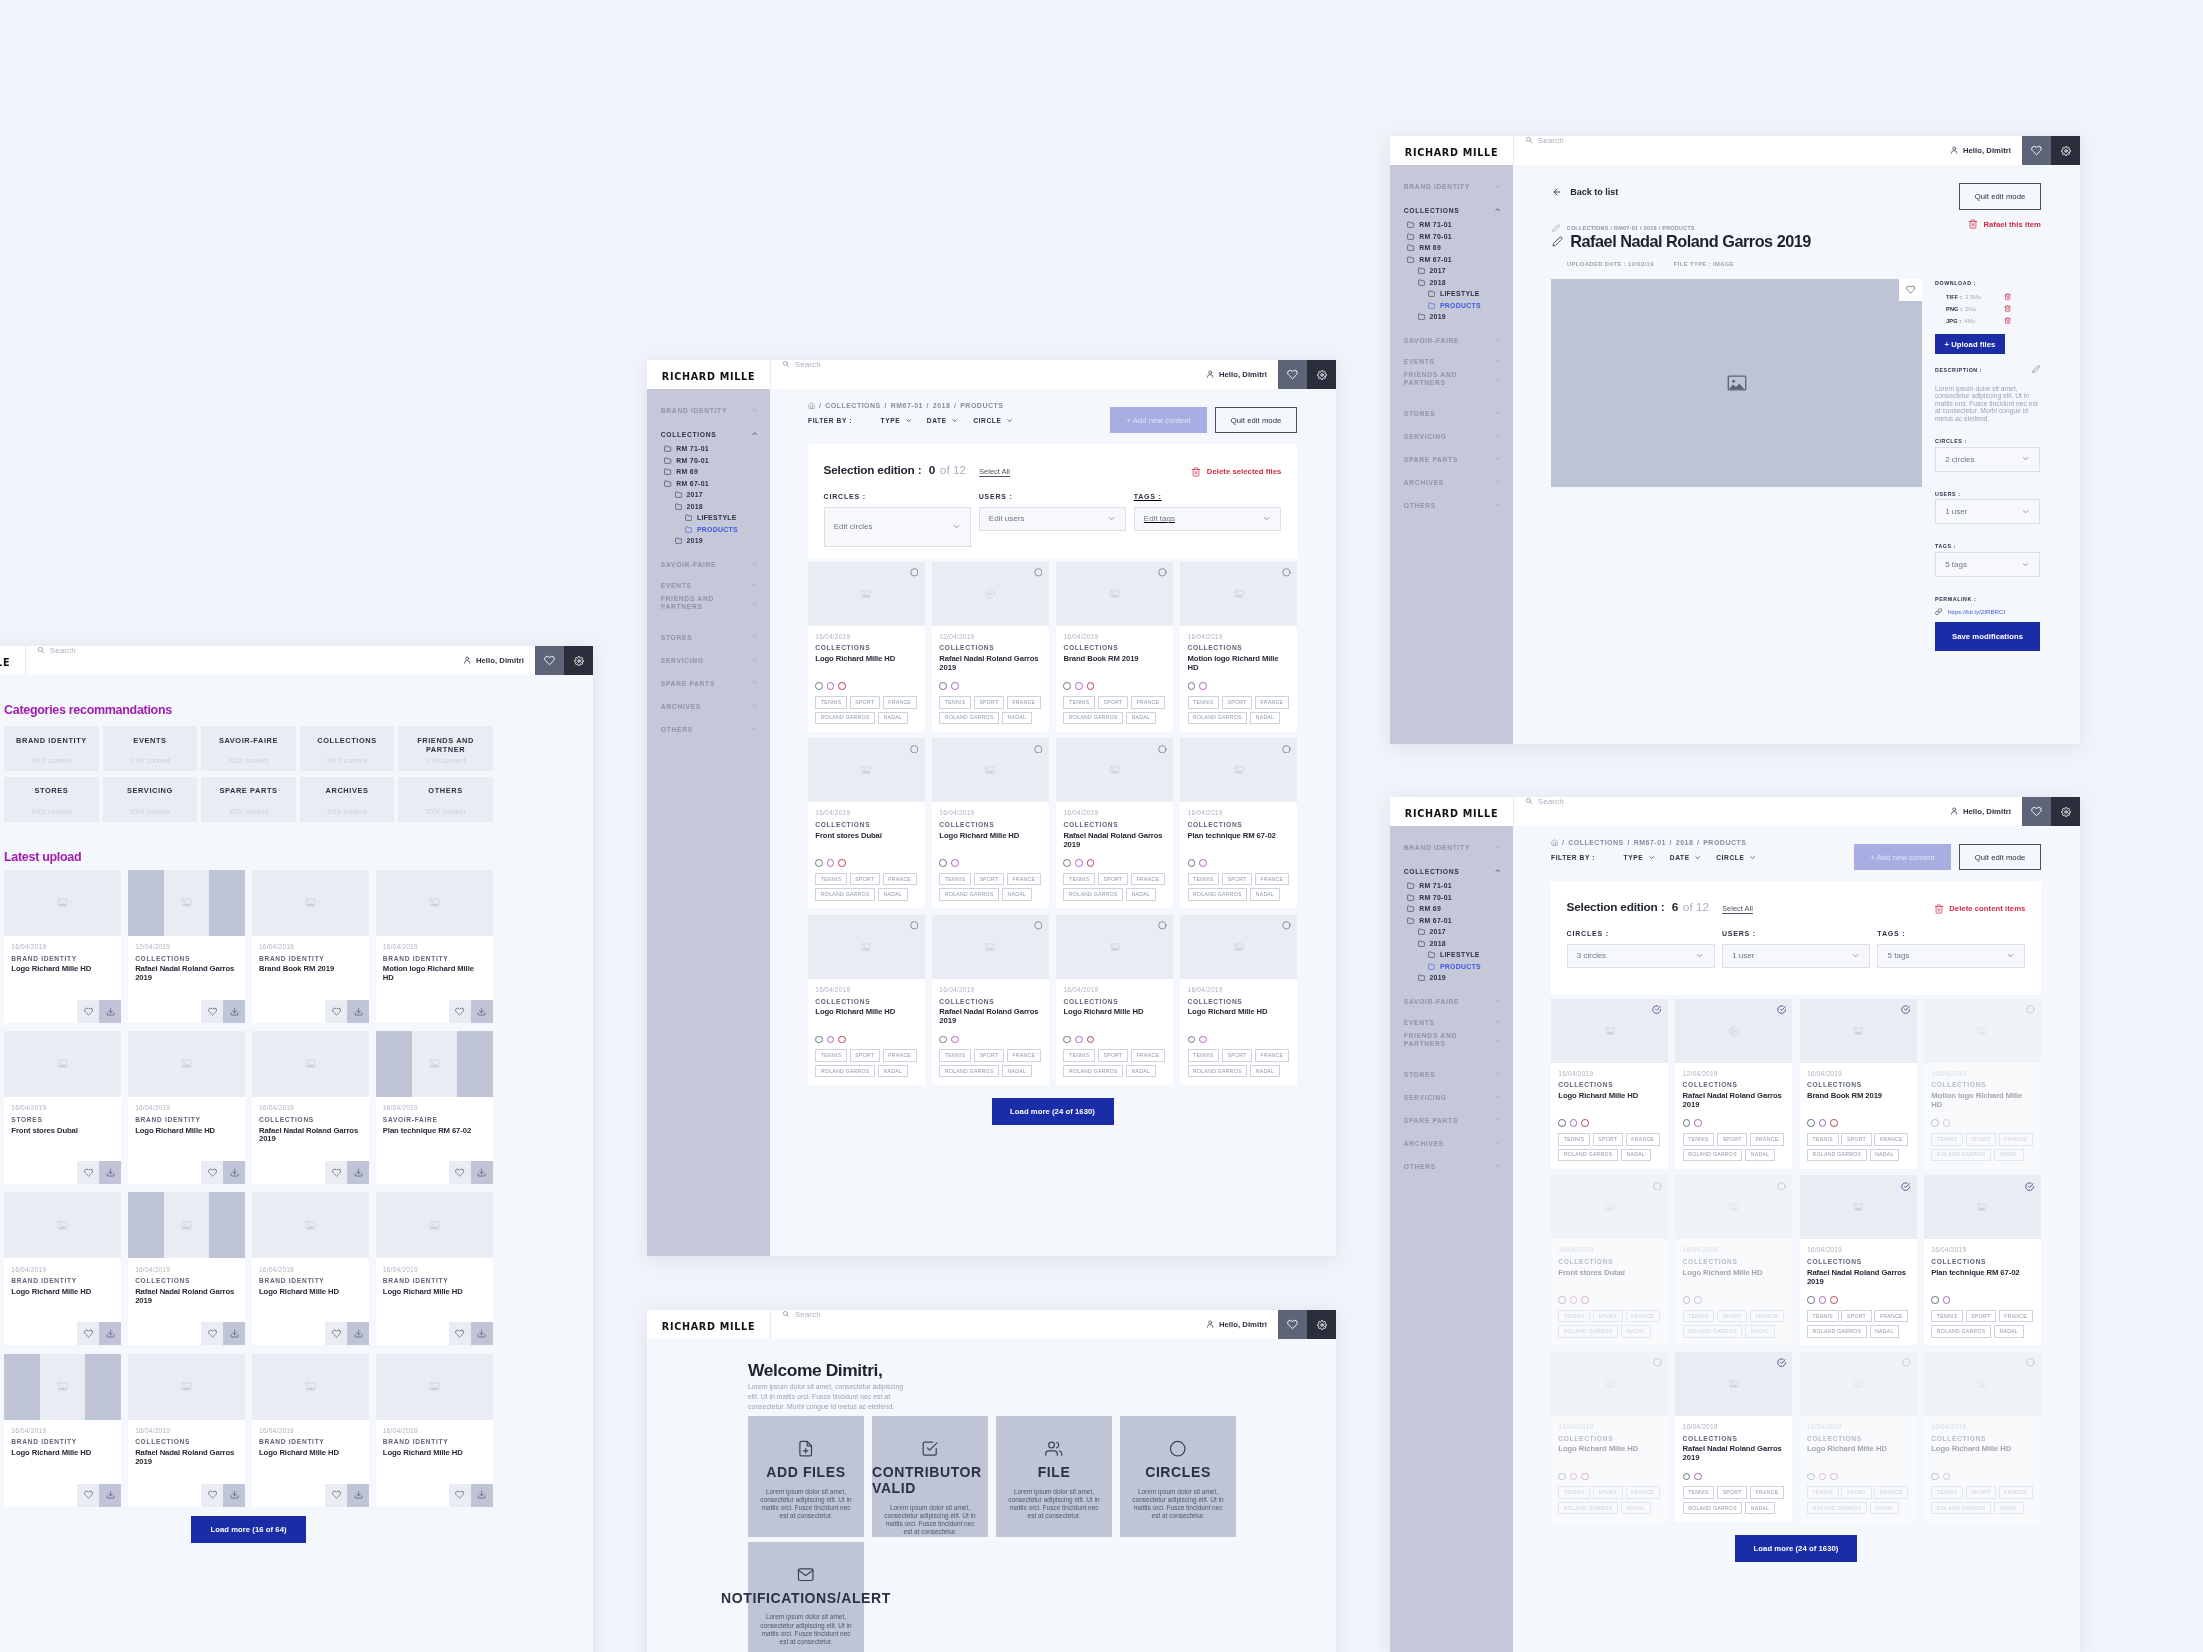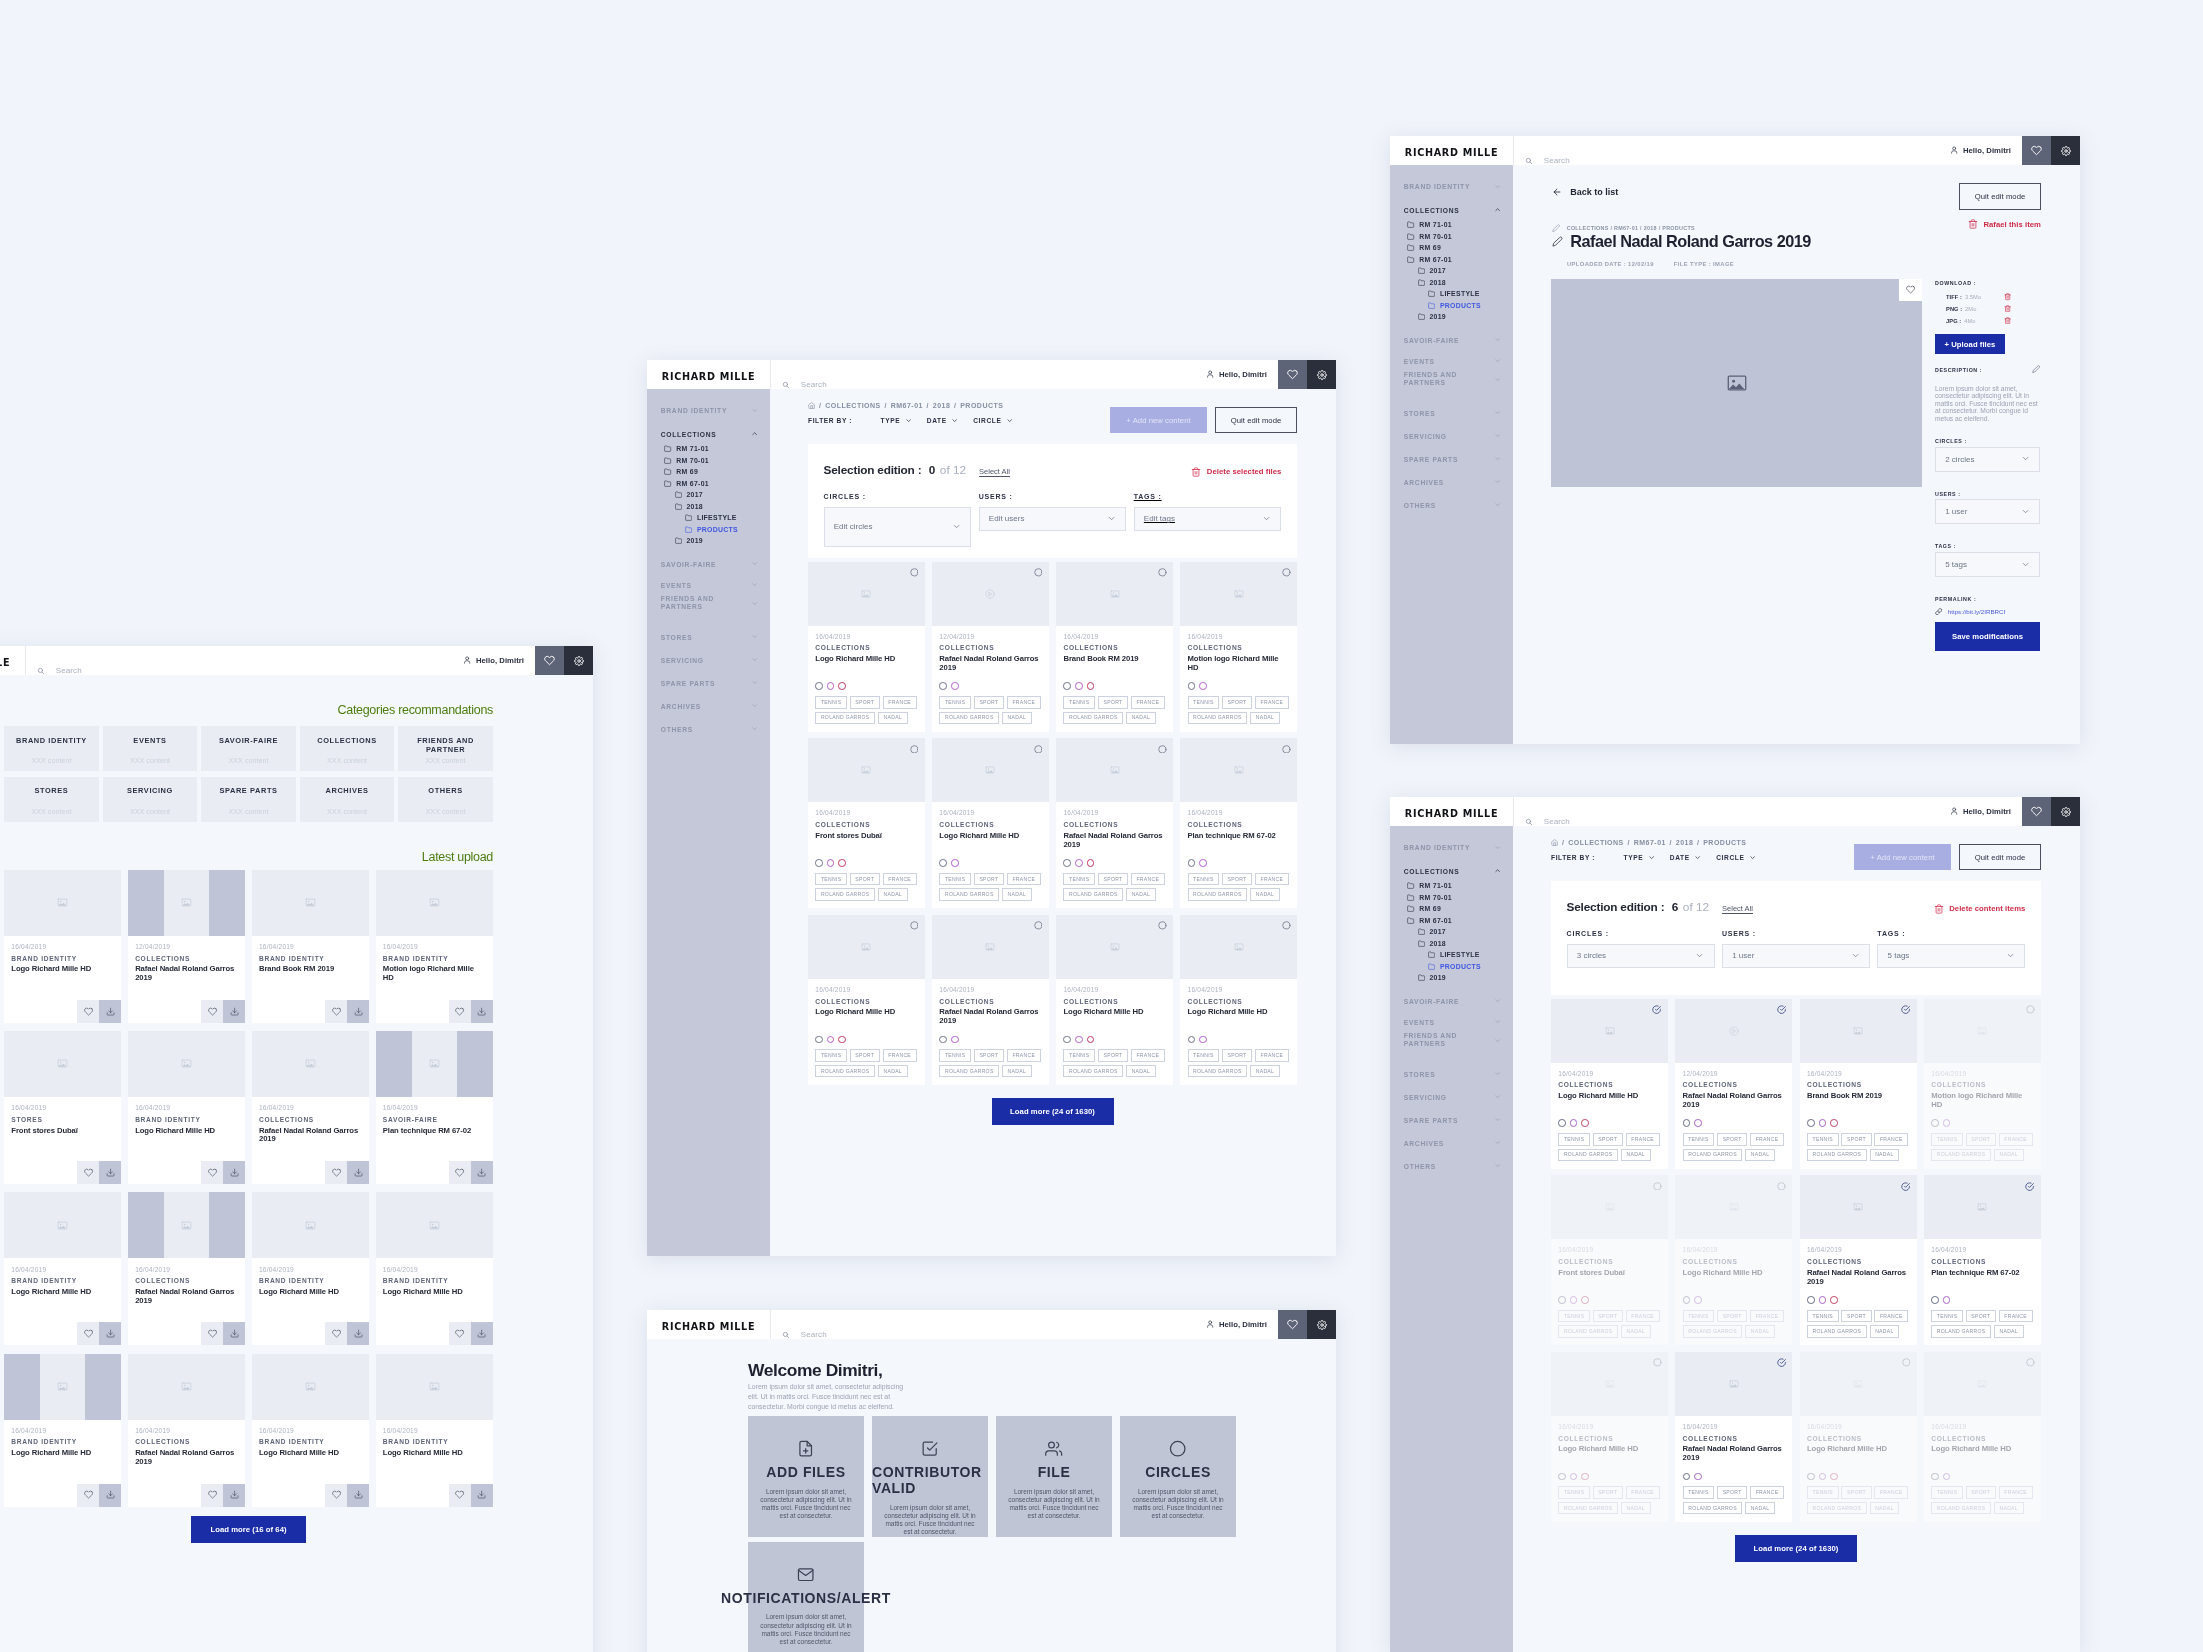--- a/index.html
+++ b/index.html
@@ -7,21 +7,21 @@
 body{background:#f1f4fa;font-family:"Liberation Sans",sans-serif;}
 .stage{position:relative;width:2204px;height:1653px;}
 .panel{position:absolute;background:#f4f7fb;box-shadow:0 2.8px 20px rgba(90,105,140,0.14);overflow:hidden;}
 svg{display:block;}
 
 
 .nav{display:flex;align-items:stretch;background:#fff;height:29px;position:relative;z-index:5;}
 .nav .logo{width:123px;display:flex;align-items:center;justify-content:center;padding-top:3.7px;}
 .logotext{font-family:"DejaVu Sans",sans-serif;font-stretch:condensed;font-weight:bold;
   font-size:10.7px;letter-spacing:0.7px;color:#101216;white-space:nowrap;}
-.nav .searchwrap{flex:1;display:flex;align-items:flex-end;border-left:0.9px solid #e6eaf0;padding-left:11px;gap:11px;}
+.nav .searchwrap{flex:1;display:flex;align-items:flex-start;border-left:0.9px solid #e6eaf0;padding-left:11px;gap:5px;}
 .nav .ph{font-size:8px;color:#a9b0bf;letter-spacing:0.1px;}
 .nav .user{display:flex;align-items:center;gap:4.6px;font-size:7.7px;color:#2b3040;padding-right:11px;font-weight:bold;letter-spacing:0.05px;}
 .nav .iconbtn{width:29px;display:flex;align-items:center;justify-content:center;}
 .nav .fav{background:#5e6478;}
 .nav .gear{background:#2b2f3b;}
 
 
 .side{position:absolute;left:0;top:29px;bottom:0;width:123px;background:#c4c8d8;padding-top:10px;}
 .srow{display:flex;align-items:center;justify-content:space-between;padding:0 12px 0 13.8px;height:10px;
   font-size:6.7px;font-weight:bold;letter-spacing:0.7px;color:#8e94a9;white-space:nowrap;}
@@ -29,21 +29,21 @@
 .srow.two{height:18.4px;}
 .srow.two .lbl{line-height:8.5px;white-space:normal;width:72px;}
 .node{display:flex;align-items:center;gap:4.6px;height:8.3px;font-size:6.9px;font-weight:bold;letter-spacing:0.3px;color:#2b3044;}
 .node.l1{padding-left:17.4px;}
 .node.l2{padding-left:27.5px;}
 .node.l3{padding-left:38px;}
 .node.nact{color:#3f56e3;}
 .main{position:absolute;left:123px;top:29px;right:0;bottom:0;}
 
 
-.h-title{text-align:right;font-weight:normal;color:#4d7c0f;letter-spacing:-0.3px;line-height:14.7px;}
+.h-title{text-align:left;font-weight:bold;color:#a21caf;letter-spacing:-0.3px;line-height:14.7px;}
 .catgrid{display:grid;grid-template-columns:repeat(5,1fr);gap:5.5px 3.7px;}
 .cat{background:#e9edf3;height:45px;padding:9.2px 3.7px 0 3.7px;text-align:center;}
 .cat .lbl{font-size:7.4px;font-weight:bold;color:#2b3044;letter-spacing:0.6px;line-height:9.6px;}
 .cat .sub{font-size:7.2px;color:#cbd1db;margin-top:11px;}
 .cat.two .sub{margin-top:1.4px;}
 
 .cardgrid{display:grid;grid-template-columns:repeat(4,1fr);gap:8.3px 6.4px;}
 .card{background:#fff;display:flex;flex-direction:column;height:153px;}
 .thumb{background:#e9edf3;position:relative;display:flex;align-items:center;justify-content:center;}
 .thumb .bar{position:absolute;top:0;bottom:0;background:#bfc4d6;}

